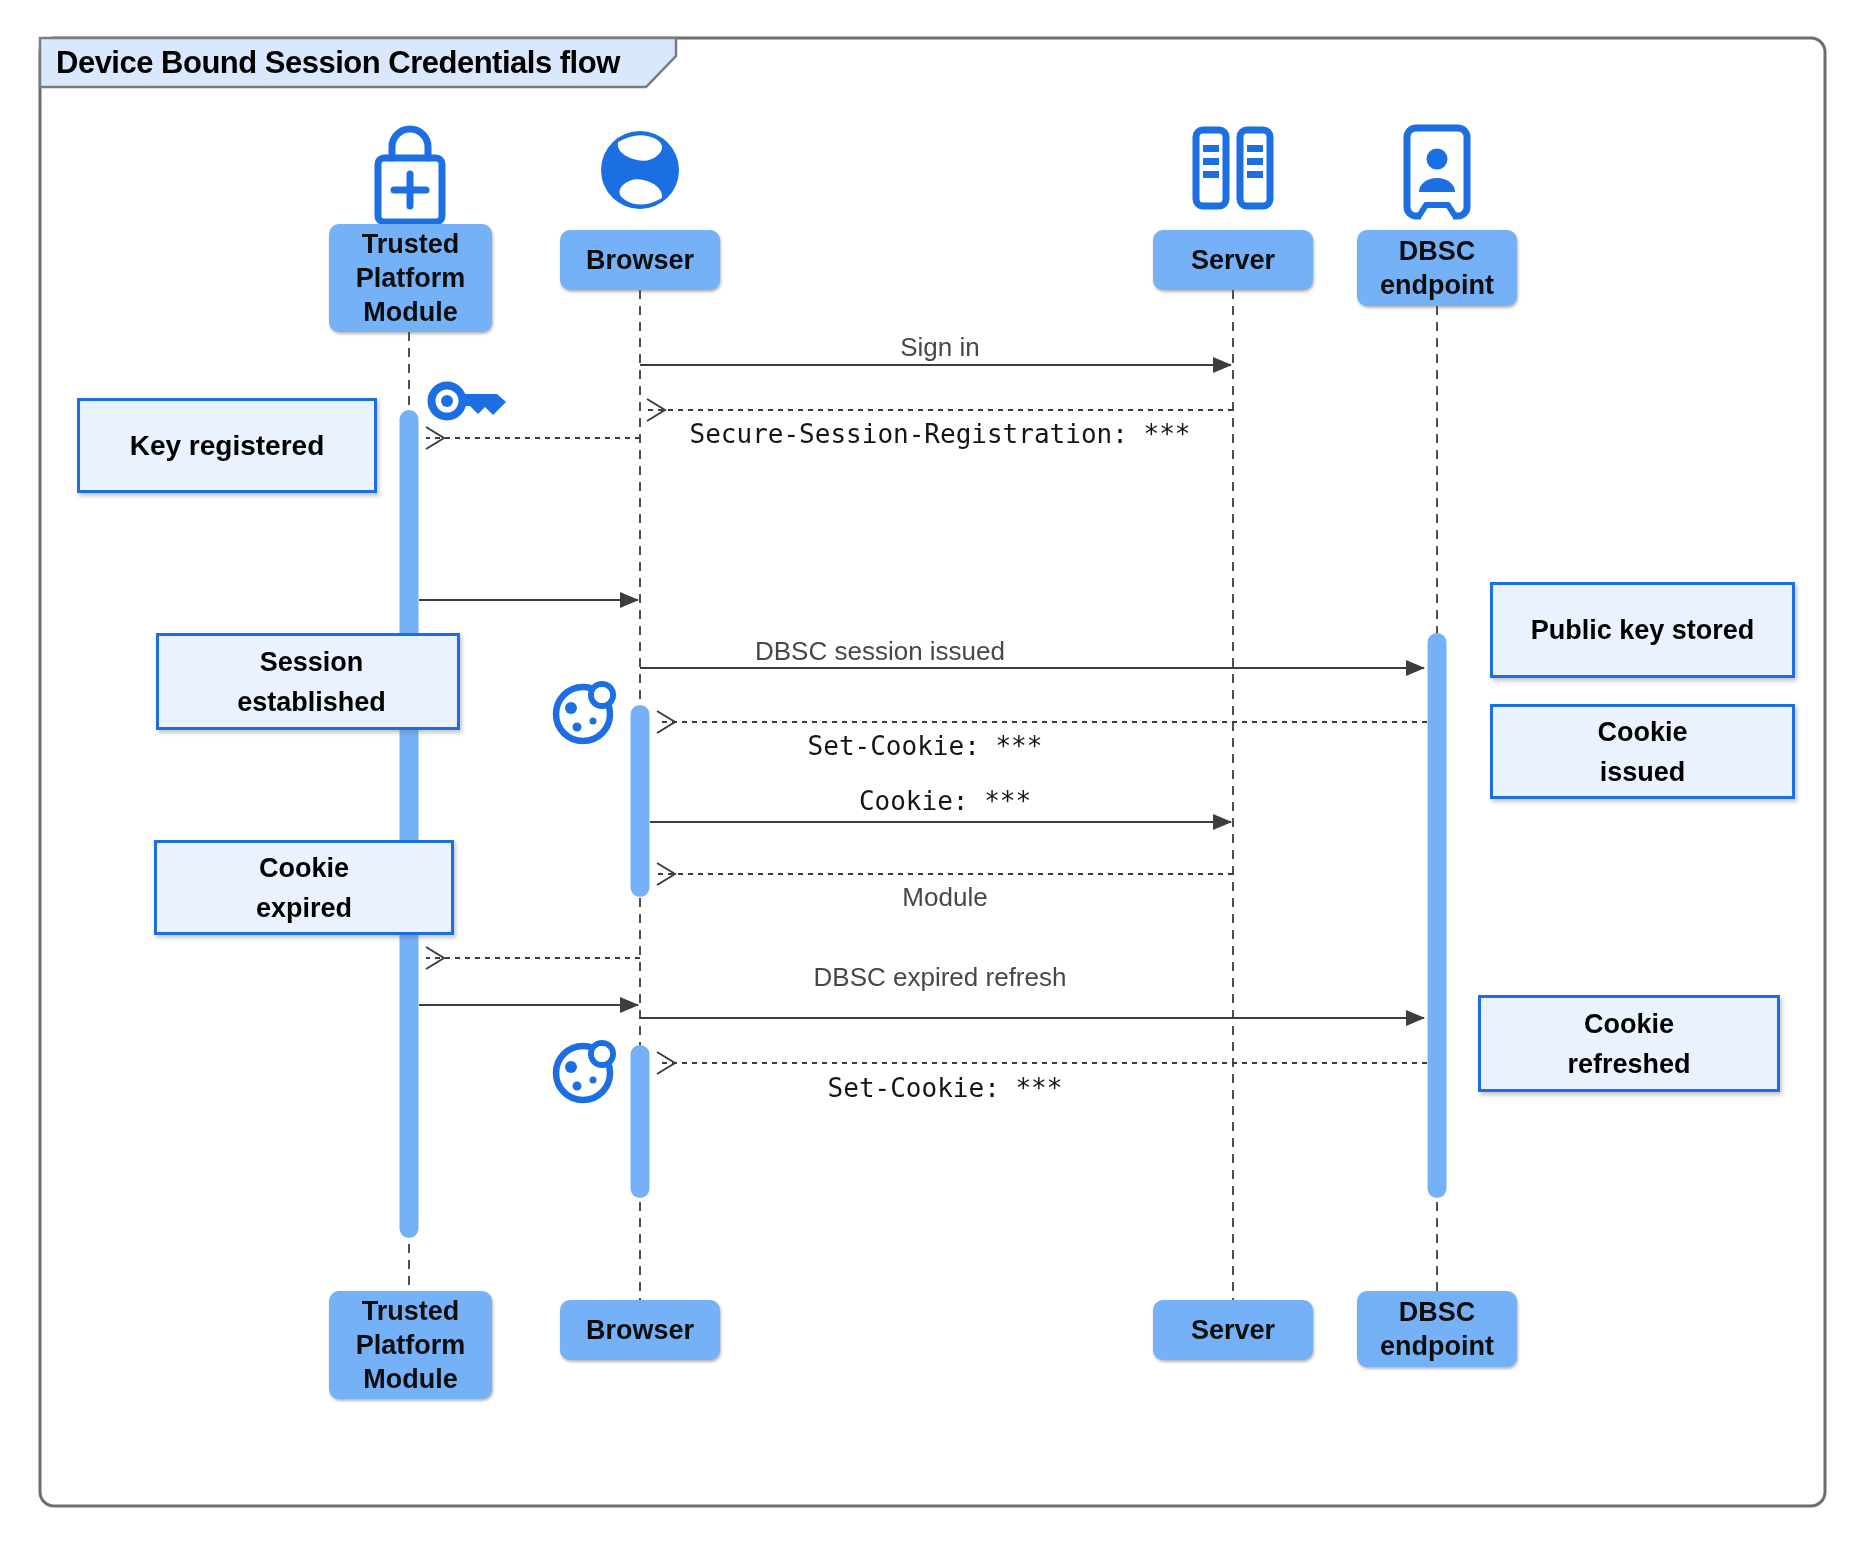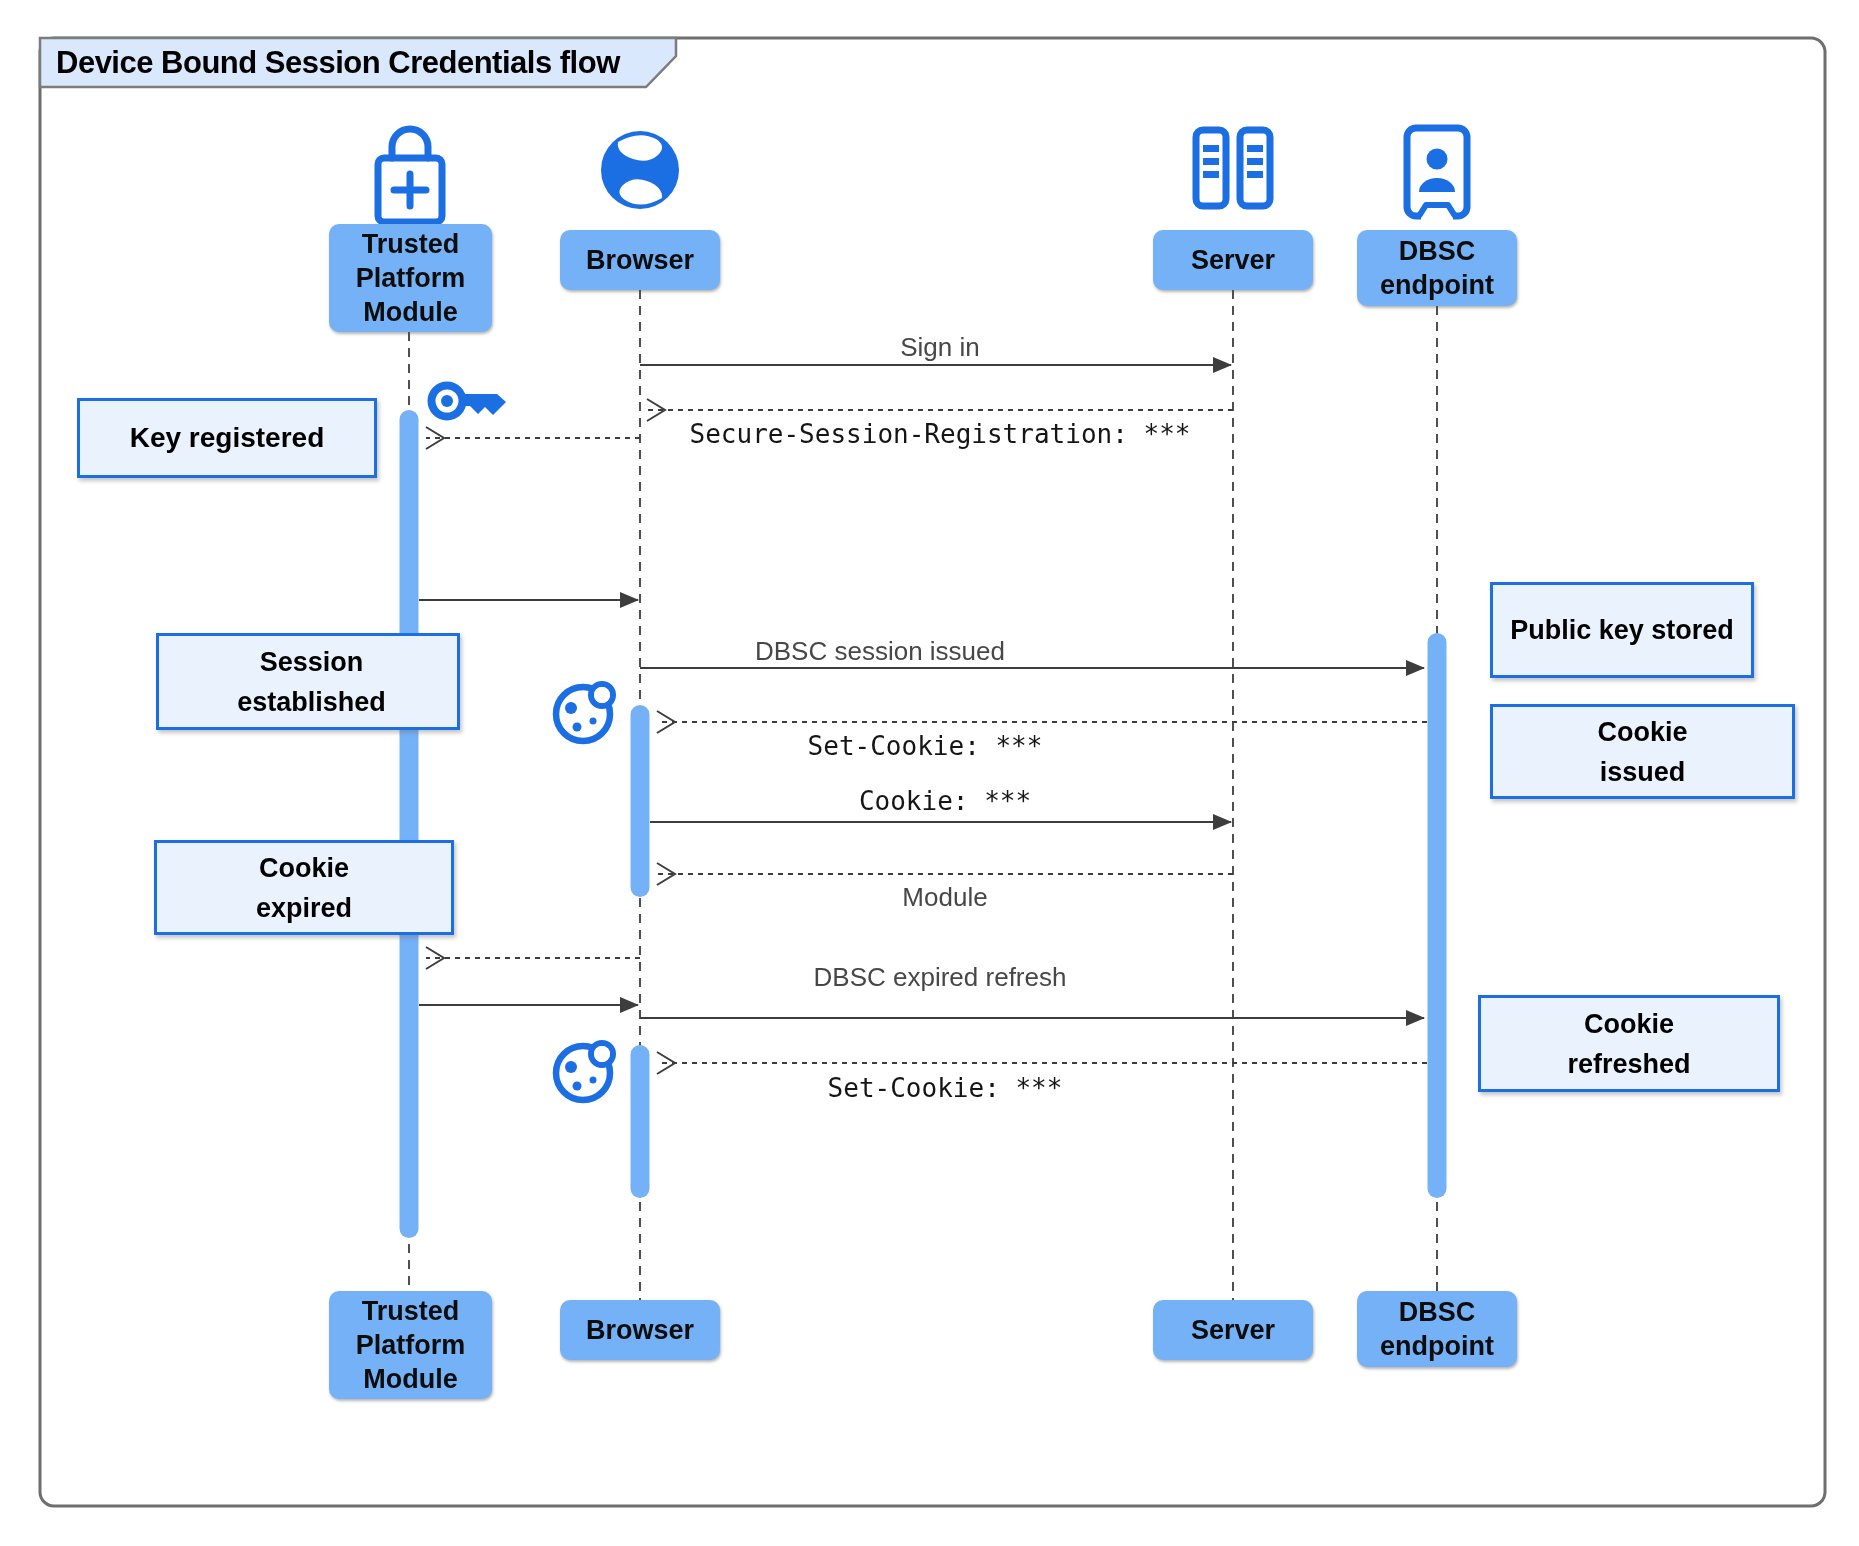--- a/index.html
+++ b/index.html
@@ -176,32 +176,32 @@
     <span>Browser</span>
   </div>
   <div class="actor-label" style="left:1153px;top:1300px;width:160px;height:60px;">
     <span>Server</span>
   </div>
   <div class="actor-label" style="left:1357px;top:1291px;width:160px;height:76px;">
     <span>DBSC</span>
     <span>endpoint</span>
   </div>
 
-  <div class="note" style="left:77px;top:398px;width:300px;height:80px;font-size:28px;">
+  <div class="note" style="left:77px;top:398px;width:300px;height:95px;font-size:28px;">
     <span>Key registered</span>
   </div>
   <div class="note" style="left:156px;top:633px;width:304px;height:97px;padding-left:7px;">
     <span>Session</span>
     <span>established</span>
   </div>
   <div class="note" style="left:154px;top:840px;width:300px;height:95px;">
     <span>Cookie</span>
     <span>expired</span>
   </div>
-  <div class="note" style="left:1490px;top:582px;width:264px;height:96px;">
+  <div class="note" style="left:1490px;top:582px;width:305px;height:96px;">
     <span>Public key stored</span>
   </div>
   <div class="note" style="left:1490px;top:704px;width:305px;height:95px;">
     <span>Cookie</span>
     <span>issued</span>
   </div>
   <div class="note" style="left:1478px;top:995px;width:302px;height:97px;">
     <span>Cookie</span>
     <span>refreshed</span>
   </div>

